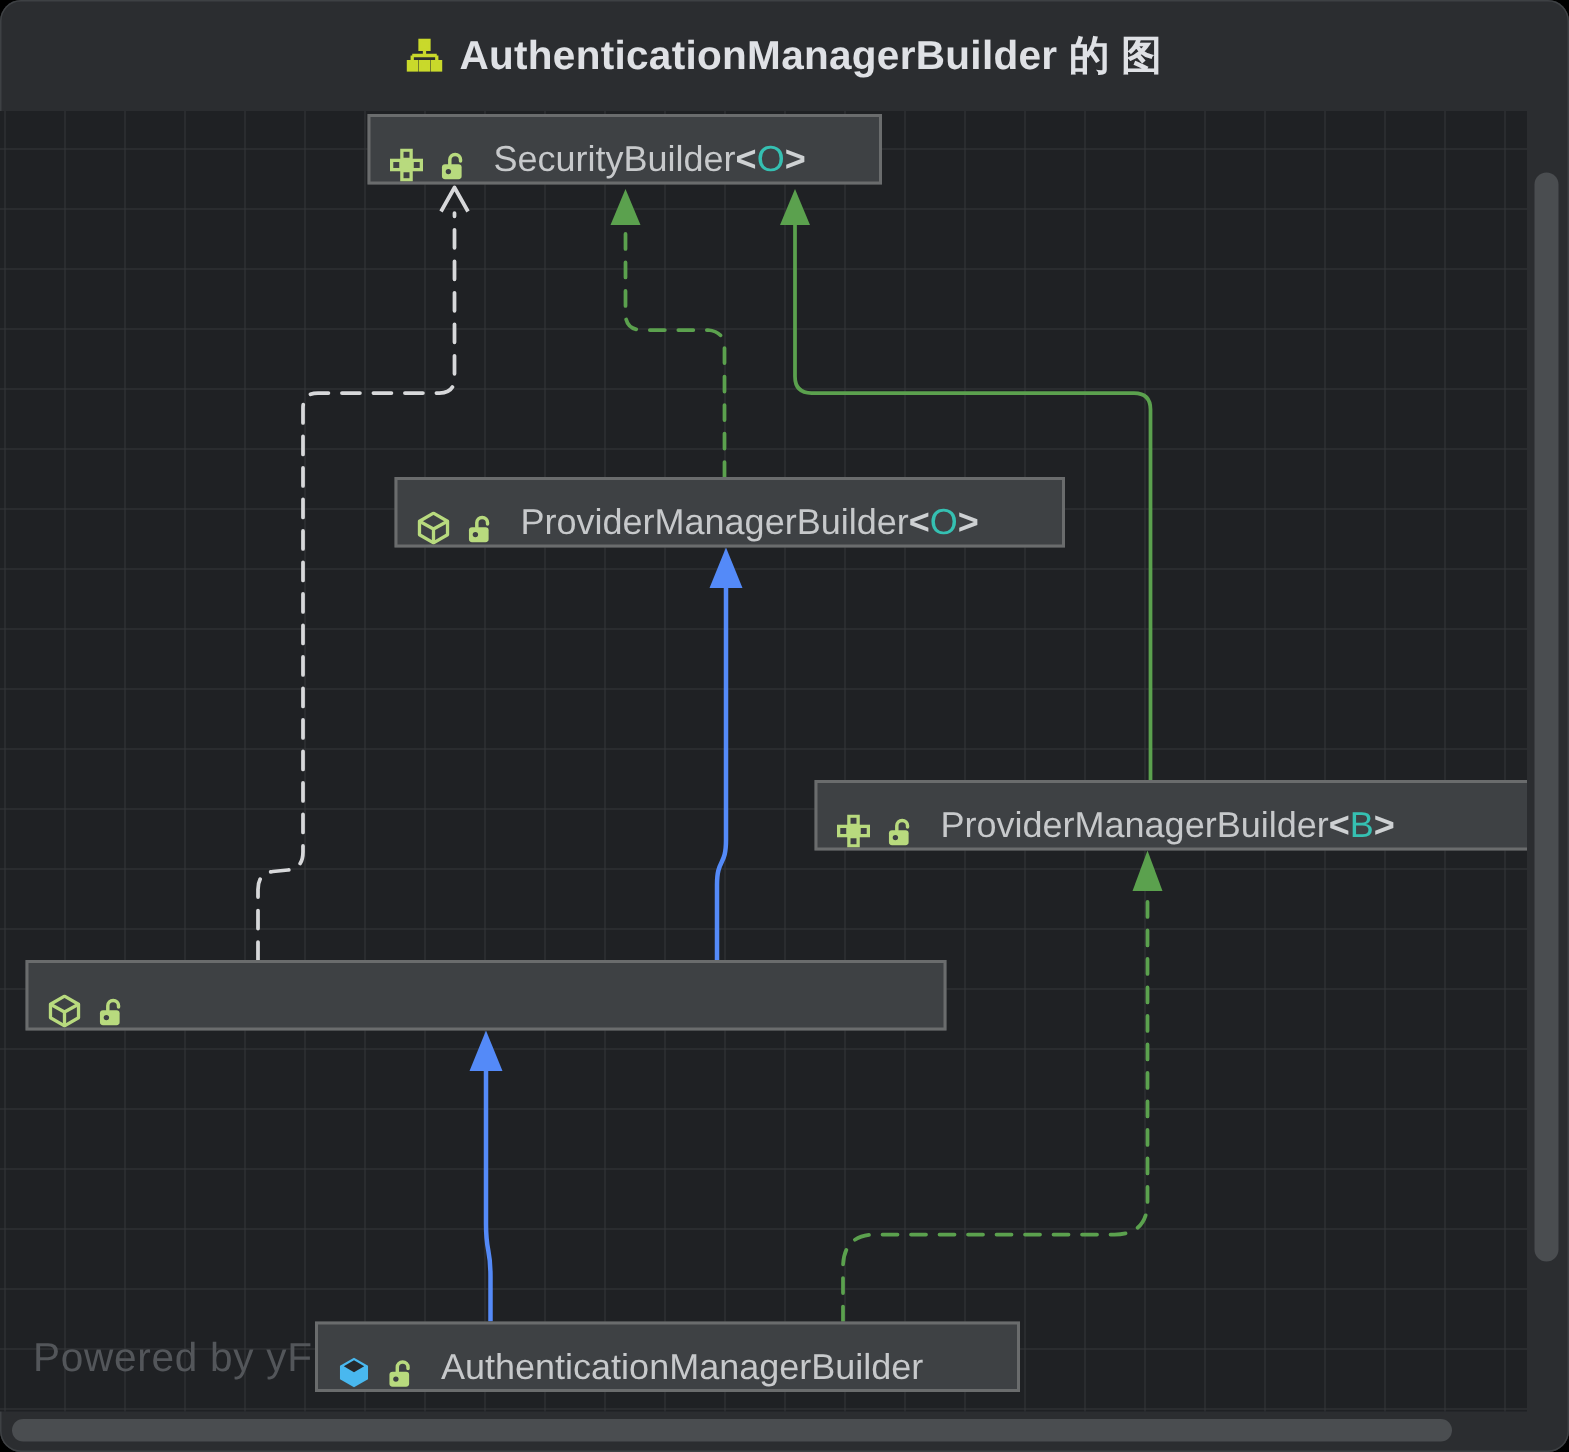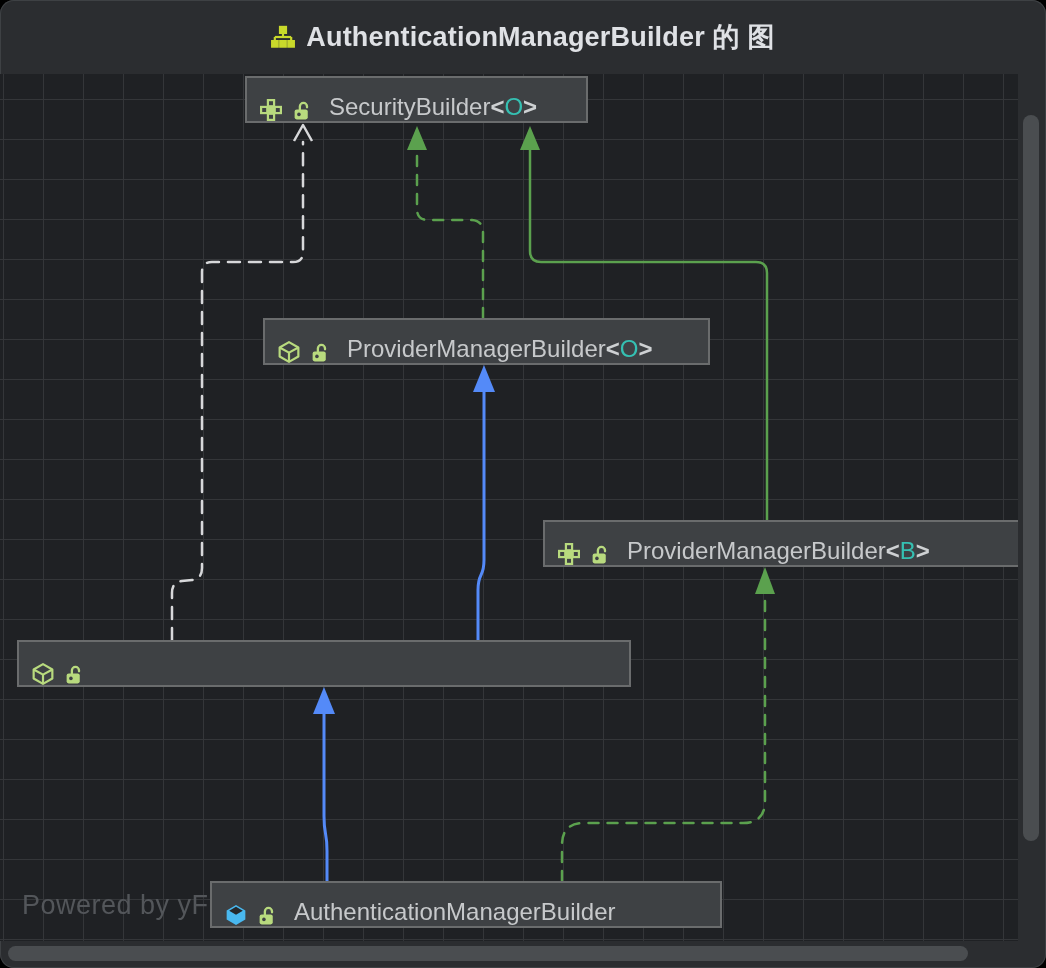--- a/index.html
+++ b/index.html
@@ -171,21 +171,21 @@
           <line x1="10" y1="10.6" x2="10" y2="19"></line>
         </g>
       </svg>
       <svg class="icon" width="19" height="21" viewBox="0 0 18 20">
         <path d="M6.5 9 V6.2 a3.4 3.4 0 0 1 6.8 0 V7" fill="none" stroke="#b8da7e" stroke-width="2.2" stroke-linecap="round"></path>
         <rect x="1.5" y="9" width="12.5" height="9.5" rx="2" fill="#b8da7e"></rect>
         <circle cx="5.6" cy="13.7" r="1.7" fill="#3e4144"></circle>
       </svg>
     </div>
 
-    <div class="node" style="left:210px;top:807px;width:512px;">
+    <div class="node" style="left:210px;top:807px;width:470px;">
       <svg class="icon" width="22" height="22" viewBox="0 0 20 20">
         <polygon points="10,1 18.5,5.9 18.5,14.1 10,19 1.5,14.1 1.5,5.9" fill="#49b8ef"></polygon>
         <polygon points="10,2.6 16.2,6.2 10,9.8 3.8,6.2" fill="#26282b"></polygon>
       </svg>
       <svg class="icon" width="19" height="21" viewBox="0 0 18 20">
         <path d="M6.5 9 V6.2 a3.4 3.4 0 0 1 6.8 0 V7" fill="none" stroke="#b8da7e" stroke-width="2.2" stroke-linecap="round"></path>
         <rect x="1.5" y="9" width="12.5" height="9.5" rx="2" fill="#b8da7e"></rect>
         <circle cx="5.6" cy="13.7" r="1.7" fill="#3e4144"></circle>
       </svg>
       <span class="node-label"><span>AuthenticationManagerBuilder</span></span>

